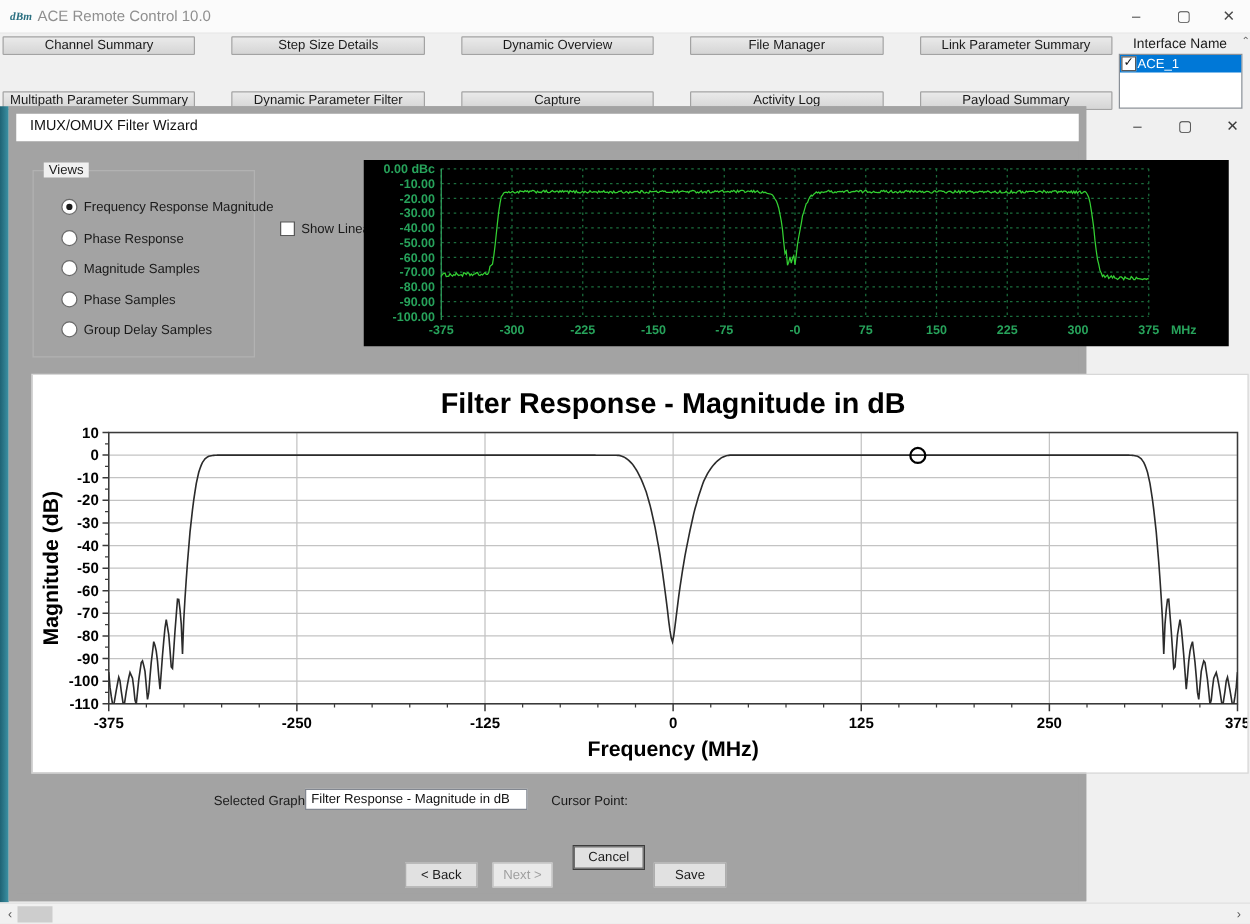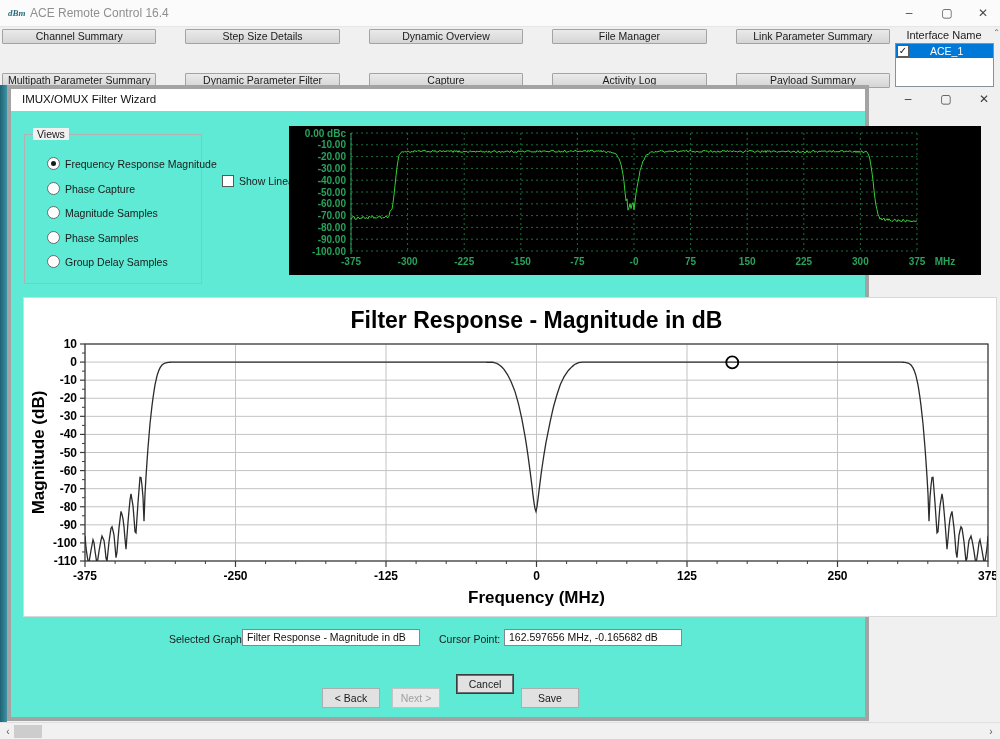--- a/index.html
+++ b/index.html
@@ -16,32 +16,32 @@
   
   .tabrow{position:absolute;left:2px;top:29px;width:888px;display:grid;grid-template-columns:repeat(5,1fr);grid-column-gap:3px;grid-row-gap:2px;gap:29px;}
   .tabbtn{height:13px;line-height:13px;text-align:center;font-size:10.5px;color:#1a1a1a;background:linear-gradient(#eaeaea,#d5d5d5);border:1px solid #a3a3a3;border-radius:1px;overflow:hidden;white-space:nowrap;}
 
   
   .iface-header{position:absolute;left:895px;top:28px;width:98px;height:14px;font-size:11px;color:#1a1a1a;text-align:center;line-height:14px;}
   .vscroll{position:absolute;left:993px;top:28px;width:7px;height:57px;background:#f0f0f0;font-size:8px;color:#606060;text-align:center;line-height:10px;}
   .iface-list{position:absolute;left:895px;top:43px;width:97px;height:42px;background:#ffffff;border:1px solid #8a9097;}
   .iface-row{height:14px;background:#0078d7;display:flex;align-items:center;}
   .iface-row .cbx{margin-left:1px;}
-  .iface-row .lbl{color:#ffffff;font-size:10.5px;margin-left:21px;}
+  .iface-row .lbl{color:#ffffff;font-size:10.5px;margin-left:1px;}
 
   
   .cbx{width:10px;height:10px;background:#fff;border:1px solid #595959;font-size:10px;line-height:10px;text-align:center;color:#111;flex:none;}
   .radio{width:11px;height:11px;border:1px solid #6a6a6a;border-radius:50%;background:#fff;position:relative;flex:none;}
   .radio.sel::after{content:"";position:absolute;left:3px;top:3px;width:5px;height:5px;border-radius:50%;background:#1a1a1a;}
 
   
   .teal{position:absolute;left:0;top:85px;width:7px;height:637px;background:linear-gradient(90deg,#1f6374,#3c92a5);}
 
   
-  .dialog{position:absolute;left:7px;top:85px;width:862px;height:636px;background:#5eead4;border:4px solid #a3a3a3;box-sizing:border-box;}
+  .dialog{position:absolute;left:7px;top:85px;width:862px;height:636px;background:#a3a3a3;border:6px solid #a3a3a3;box-sizing:border-box;}
   .dlg-titlebar{position:absolute;left:0;top:0;width:100%;height:22px;background:#ffffff;}
   .dlg-title{position:absolute;left:11px;top:4px;font-size:11.5px;color:#111;}
   .dlg-btn{position:absolute;top:1px;width:34px;height:19px;text-align:center;line-height:19px;font-size:12px;color:#3a3a3a;}
   .dlg-btn.min{left:880px;} .dlg-btn.max{left:918px;} .dlg-btn.cls{left:956px;}
 
   
   .groupbox{position:absolute;left:13px;top:45px;width:176px;height:148px;border:1px solid #b2b2b2;}
   .groupbox .legend{position:absolute;left:8px;top:-7px;background:#f0f0f0;padding:0 4px;font-size:10.5px;color:#1a1a1a;}
   .radiorow{position:absolute;left:22px;display:flex;align-items:center;height:13px;}
   .radiorow .rlabel{font-size:10.5px;color:#1a1a1a;margin-left:5px;white-space:nowrap;}
@@ -70,21 +70,21 @@
   .hs-arrow.left{left:2px;} .hs-arrow.right{left:985px;}
   .hs-thumb{position:absolute;left:14px;top:2px;width:28px;height:13px;background:#cdcdcd;}
 </style>
 </head>
 <body>
 
 <div id="app">
 
   <div class="titlebar">
     <span class="app-icon">dBm</span>
-    <span class="app-title">ACE Remote Control 16.4</span>
+    <span class="app-title">ACE Remote Control 10.0</span>
     <span class="winbtn min">–</span>
     <span class="winbtn max">▢</span>
     <span class="winbtn cls">✕</span>
   </div>
 
   <div class="tabrow">
     <div class="tabbtn">Channel Summary</div>
     <div class="tabbtn">Step Size Details</div>
     <div class="tabbtn">Dynamic Overview</div>
     <div class="tabbtn">File Manager</div>
@@ -116,21 +116,21 @@
     </div>
 
     <div class="groupbox">
       <span class="legend">Views</span>
       <div class="radiorow" style="top:22px;">
         <span class="radio sel"></span>
         <span class="rlabel">Frequency Response Magnitude</span>
       </div>
       <div class="radiorow" style="top:47px;">
         <span class="radio"></span>
-        <span class="rlabel">Phase Capture</span>
+        <span class="rlabel">Phase Response</span>
       </div>
       <div class="radiorow" style="top:71px;">
         <span class="radio"></span>
         <span class="rlabel">Magnitude Samples</span>
       </div>
       <div class="radiorow" style="top:96px;">
         <span class="radio"></span>
         <span class="rlabel">Phase Samples</span>
       </div>
       <div class="radiorow" style="top:120px;">
@@ -300,21 +300,20 @@
             <rect x="61" y="46" width="903" height="217"></rect>
           </clipPath>
         </defs>
         <path d="M61.0 237.68 L62.0 249.70 L63.0 256.93 L64.0 262.94 L65.0 264.29 L66.0 258.28 L67.0 252.27 L68.0 247.00 L69.0 241.74 L70.0 244.65 L71.0 252.83 L72.0 259.59 L73.0 266.35 L74.0 260.13 L75.0 253.37 L76.0 247.44 L77.0 242.18 L78.0 238.01 L79.0 240.26 L80.0 242.51 L81.0 250.29 L82.0 260.06 L83.0 263.41 L84.0 253.65 L85.0 243.89 L86.0 236.89 L87.0 230.13 L88.0 228.76 L89.0 232.51 L90.0 237.05 L91.0 248.31 L92.0 259.58 L93.0 254.11 L94.0 241.35 L95.0 229.88 L96.0 221.62 L97.0 213.36 L98.0 216.33 L99.0 220.84 L100.0 228.89 L101.0 240.90 L102.0 251.28 L103.0 237.77 L104.0 224.25 L105.0 212.70 L106.0 202.19 L107.0 195.77 L108.0 201.78 L109.0 207.79 L110.0 220.10 L111.0 233.62 L112.0 234.81 L113.0 219.79 L114.0 204.83 L115.0 192.06 L116.0 179.29 L117.0 179.48 L118.0 187.74 L119.0 199.28 L120.0 223.11 L121.0 196.07 L122.0 178.65 L123.0 163.63 L124.0 149.79 L125.0 137.77 L126.0 125.76 L127.0 116.70 L128.0 107.69 L129.0 99.97 L130.0 93.21 L131.0 86.83 L132.0 82.33 L133.0 77.82 L134.0 74.74 L135.0 72.12 L136.0 69.91 L137.0 68.48 L138.0 67.06 L139.0 66.27 L140.0 65.52 L141.0 65.05 L142.0 64.82 L143.0 64.60 L144.0 64.37 L145.0 64.30 L146.0 64.25 L147.0 64.19 L148.0 64.13 L149.0 64.08 L150.0 64.08 L151.0 64.08 L152.0 64.08 L153.0 64.08 L154.0 64.08 L155.0 64.08 L156.0 64.08 L157.0 64.08 L158.0 64.08 L159.0 64.08 L160.0 64.08 L161.0 64.08 L162.0 64.08 L163.0 64.08 L164.0 64.08 L165.0 64.08 L166.0 64.08 L167.0 64.08 L168.0 64.08 L169.0 64.08 L170.0 64.08 L171.0 64.08 L172.0 64.08 L173.0 64.08 L174.0 64.08 L175.0 64.08 L176.0 64.08 L177.0 64.08 L178.0 64.08 L179.0 64.08 L180.0 64.08 L181.0 64.08 L182.0 64.08 L183.0 64.08 L184.0 64.08 L185.0 64.08 L186.0 64.08 L187.0 64.08 L188.0 64.08 L189.0 64.08 L190.0 64.08 L191.0 64.08 L192.0 64.08 L193.0 64.08 L194.0 64.08 L195.0 64.08 L196.0 64.08 L197.0 64.08 L198.0 64.08 L199.0 64.08 L200.0 64.08 L201.0 64.08 L202.0 64.08 L203.0 64.08 L204.0 64.08 L205.0 64.08 L206.0 64.08 L207.0 64.08 L208.0 64.08 L209.0 64.08 L210.0 64.08 L211.0 64.08 L212.0 64.08 L213.0 64.08 L214.0 64.08 L215.0 64.08 L216.0 64.08 L217.0 64.08 L218.0 64.08 L219.0 64.08 L220.0 64.08 L221.0 64.08 L222.0 64.08 L223.0 64.08 L224.0 64.08 L225.0 64.08 L226.0 64.08 L227.0 64.08 L228.0 64.08 L229.0 64.08 L230.0 64.08 L231.0 64.08 L232.0 64.08 L233.0 64.08 L234.0 64.08 L235.0 64.08 L236.0 64.08 L237.0 64.08 L238.0 64.08 L239.0 64.08 L240.0 64.08 L241.0 64.08 L242.0 64.08 L243.0 64.08 L244.0 64.08 L245.0 64.08 L246.0 64.08 L247.0 64.08 L248.0 64.08 L249.0 64.08 L250.0 64.08 L251.0 64.08 L252.0 64.08 L253.0 64.08 L254.0 64.08 L255.0 64.08 L256.0 64.08 L257.0 64.08 L258.0 64.08 L259.0 64.08 L260.0 64.08 L261.0 64.08 L262.0 64.08 L263.0 64.08 L264.0 64.08 L265.0 64.08 L266.0 64.08 L267.0 64.08 L268.0 64.08 L269.0 64.08 L270.0 64.08 L271.0 64.08 L272.0 64.08 L273.0 64.08 L274.0 64.08 L275.0 64.08 L276.0 64.08 L277.0 64.08 L278.0 64.08 L279.0 64.08 L280.0 64.08 L281.0 64.08 L282.0 64.08 L283.0 64.08 L284.0 64.08 L285.0 64.08 L286.0 64.08 L287.0 64.08 L288.0 64.08 L289.0 64.08 L290.0 64.08 L291.0 64.08 L292.0 64.08 L293.0 64.08 L294.0 64.08 L295.0 64.08 L296.0 64.08 L297.0 64.08 L298.0 64.08 L299.0 64.08 L300.0 64.08 L301.0 64.08 L302.0 64.08 L303.0 64.08 L304.0 64.08 L305.0 64.08 L306.0 64.08 L307.0 64.08 L308.0 64.08 L309.0 64.08 L310.0 64.08 L311.0 64.08 L312.0 64.08 L313.0 64.08 L314.0 64.08 L315.0 64.08 L316.0 64.08 L317.0 64.08 L318.0 64.08 L319.0 64.08 L320.0 64.08 L321.0 64.08 L322.0 64.08 L323.0 64.08 L324.0 64.08 L325.0 64.08 L326.0 64.08 L327.0 64.08 L328.0 64.08 L329.0 64.08 L330.0 64.08 L331.0 64.08 L332.0 64.08 L333.0 64.08 L334.0 64.08 L335.0 64.08 L336.0 64.08 L337.0 64.08 L338.0 64.08 L339.0 64.08 L340.0 64.08 L341.0 64.08 L342.0 64.08 L343.0 64.08 L344.0 64.08 L345.0 64.08 L346.0 64.08 L347.0 64.08 L348.0 64.08 L349.0 64.08 L350.0 64.08 L351.0 64.08 L352.0 64.08 L353.0 64.08 L354.0 64.08 L355.0 64.08 L356.0 64.08 L357.0 64.08 L358.0 64.08 L359.0 64.08 L360.0 64.08 L361.0 64.08 L362.0 64.08 L363.0 64.08 L364.0 64.08 L365.0 64.08 L366.0 64.08 L367.0 64.08 L368.0 64.08 L369.0 64.08 L370.0 64.08 L371.0 64.08 L372.0 64.08 L373.0 64.08 L374.0 64.08 L375.0 64.08 L376.0 64.08 L377.0 64.08 L378.0 64.08 L379.0 64.08 L380.0 64.08 L381.0 64.08 L382.0 64.08 L383.0 64.08 L384.0 64.08 L385.0 64.08 L386.0 64.08 L387.0 64.08 L388.0 64.08 L389.0 64.08 L390.0 64.08 L391.0 64.08 L392.0 64.08 L393.0 64.08 L394.0 64.08 L395.0 64.08 L396.0 64.08 L397.0 64.08 L398.0 64.08 L399.0 64.08 L400.0 64.08 L401.0 64.08 L402.0 64.08 L403.0 64.08 L404.0 64.08 L405.0 64.08 L406.0 64.08 L407.0 64.08 L408.0 64.08 L409.0 64.08 L410.0 64.08 L411.0 64.08 L412.0 64.08 L413.0 64.08 L414.0 64.08 L415.0 64.08 L416.0 64.08 L417.0 64.08 L418.0 64.08 L419.0 64.08 L420.0 64.08 L421.0 64.08 L422.0 64.08 L423.0 64.08 L424.0 64.08 L425.0 64.08 L426.0 64.08 L427.0 64.08 L428.0 64.08 L429.0 64.08 L430.0 64.08 L431.0 64.08 L432.0 64.08 L433.0 64.08 L434.0 64.08 L435.0 64.08 L436.0 64.08 L437.0 64.08 L438.0 64.08 L439.0 64.08 L440.0 64.08 L441.0 64.09 L442.0 64.09 L443.0 64.10 L444.0 64.11 L445.0 64.11 L446.0 64.12 L447.0 64.13 L448.0 64.13 L449.0 64.14 L450.0 64.14 L451.0 64.15 L452.0 64.16 L453.0 64.16 L454.0 64.17 L455.0 64.18 L456.0 64.18 L457.0 64.19 L458.0 64.19 L459.0 64.20 L460.0 64.21 L461.0 64.21 L462.0 64.22 L463.0 64.23 L464.0 64.23 L465.0 64.24 L466.0 64.24 L467.0 64.25 L468.0 64.26 L469.0 64.26 L470.0 64.52 L471.0 64.82 L472.0 65.12 L473.0 65.50 L474.0 66.15 L475.0 66.80 L476.0 67.45 L477.0 68.32 L478.0 69.32 L479.0 70.32 L480.0 71.33 L481.0 72.83 L482.0 74.33 L483.0 75.83 L484.0 77.53 L485.0 79.54 L486.0 81.54 L487.0 83.54 L488.0 85.94 L489.0 88.44 L490.0 90.94 L491.0 93.62 L492.0 97.12 L493.0 100.63 L494.0 104.13 L495.0 108.20 L496.0 112.70 L497.0 117.21 L498.0 121.72 L499.0 127.17 L500.0 132.68 L501.0 138.18 L502.0 144.11 L503.0 150.87 L504.0 157.63 L505.0 165.09 L506.0 172.60 L507.0 180.37 L508.0 188.38 L509.0 197.10 L510.0 204.58 L511.0 210.47 L512.0 213.44 L513.0 208.61 L514.0 200.95 L515.0 192.94 L516.0 184.93 L517.0 176.92 L518.0 169.77 L519.0 163.01 L520.0 156.46 L521.0 150.45 L522.0 144.44 L523.0 139.30 L524.0 134.30 L525.0 129.29 L526.0 124.41 L527.0 119.91 L528.0 115.40 L529.0 110.90 L530.0 107.03 L531.0 103.53 L532.0 100.03 L533.0 96.54 L534.0 93.53 L535.0 90.53 L536.0 87.53 L537.0 84.94 L538.0 82.94 L539.0 80.94 L540.0 78.93 L541.0 77.34 L542.0 75.83 L543.0 74.33 L544.0 72.91 L545.0 71.81 L546.0 70.71 L547.0 69.60 L548.0 68.68 L549.0 67.88 L550.0 67.08 L551.0 66.28 L552.0 65.82 L553.0 65.36 L554.0 64.91 L555.0 64.57 L556.0 64.42 L557.0 64.27 L558.0 64.12 L559.0 64.08 L560.0 64.08 L561.0 64.08 L562.0 64.08 L563.0 64.08 L564.0 64.08 L565.0 64.08 L566.0 64.08 L567.0 64.08 L568.0 64.08 L569.0 64.08 L570.0 64.08 L571.0 64.08 L572.0 64.08 L573.0 64.08 L574.0 64.08 L575.0 64.08 L576.0 64.08 L577.0 64.08 L578.0 64.08 L579.0 64.08 L580.0 64.08 L581.0 64.08 L582.0 64.08 L583.0 64.08 L584.0 64.08 L585.0 64.08 L586.0 64.08 L587.0 64.08 L588.0 64.08 L589.0 64.08 L590.0 64.08 L591.0 64.08 L592.0 64.08 L593.0 64.08 L594.0 64.08 L595.0 64.08 L596.0 64.08 L597.0 64.08 L598.0 64.08 L599.0 64.08 L600.0 64.08 L601.0 64.08 L602.0 64.08 L603.0 64.08 L604.0 64.08 L605.0 64.08 L606.0 64.08 L607.0 64.08 L608.0 64.08 L609.0 64.08 L610.0 64.08 L611.0 64.08 L612.0 64.08 L613.0 64.08 L614.0 64.08 L615.0 64.08 L616.0 64.08 L617.0 64.08 L618.0 64.08 L619.0 64.08 L620.0 64.08 L621.0 64.08 L622.0 64.08 L623.0 64.08 L624.0 64.08 L625.0 64.08 L626.0 64.08 L627.0 64.08 L628.0 64.08 L629.0 64.08 L630.0 64.08 L631.0 64.08 L632.0 64.08 L633.0 64.08 L634.0 64.08 L635.0 64.08 L636.0 64.08 L637.0 64.08 L638.0 64.08 L639.0 64.08 L640.0 64.08 L641.0 64.08 L642.0 64.08 L643.0 64.08 L644.0 64.08 L645.0 64.08 L646.0 64.08 L647.0 64.08 L648.0 64.08 L649.0 64.08 L650.0 64.08 L651.0 64.08 L652.0 64.08 L653.0 64.08 L654.0 64.08 L655.0 64.08 L656.0 64.08 L657.0 64.08 L658.0 64.08 L659.0 64.08 L660.0 64.08 L661.0 64.08 L662.0 64.08 L663.0 64.08 L664.0 64.08 L665.0 64.08 L666.0 64.08 L667.0 64.08 L668.0 64.08 L669.0 64.08 L670.0 64.08 L671.0 64.08 L672.0 64.08 L673.0 64.08 L674.0 64.08 L675.0 64.08 L676.0 64.08 L677.0 64.08 L678.0 64.08 L679.0 64.08 L680.0 64.08 L681.0 64.08 L682.0 64.08 L683.0 64.08 L684.0 64.08 L685.0 64.08 L686.0 64.08 L687.0 64.08 L688.0 64.08 L689.0 64.08 L690.0 64.08 L691.0 64.08 L692.0 64.08 L693.0 64.08 L694.0 64.08 L695.0 64.08 L696.0 64.08 L697.0 64.08 L698.0 64.08 L699.0 64.08 L700.0 64.08 L701.0 64.08 L702.0 64.08 L703.0 64.08 L704.0 64.08 L705.0 64.08 L706.0 64.08 L707.0 64.08 L708.0 64.08 L709.0 64.08 L710.0 64.08 L711.0 64.08 L712.0 64.08 L713.0 64.08 L714.0 64.08 L715.0 64.08 L716.0 64.08 L717.0 64.08 L718.0 64.08 L719.0 64.08 L720.0 64.08 L721.0 64.08 L722.0 64.08 L723.0 64.08 L724.0 64.08 L725.0 64.08 L726.0 64.08 L727.0 64.08 L728.0 64.08 L729.0 64.08 L730.0 64.08 L731.0 64.08 L732.0 64.08 L733.0 64.08 L734.0 64.08 L735.0 64.08 L736.0 64.08 L737.0 64.08 L738.0 64.08 L739.0 64.08 L740.0 64.08 L741.0 64.08 L742.0 64.08 L743.0 64.08 L744.0 64.08 L745.0 64.08 L746.0 64.08 L747.0 64.08 L748.0 64.08 L749.0 64.08 L750.0 64.08 L751.0 64.08 L752.0 64.08 L753.0 64.08 L754.0 64.08 L755.0 64.08 L756.0 64.08 L757.0 64.08 L758.0 64.08 L759.0 64.08 L760.0 64.08 L761.0 64.08 L762.0 64.08 L763.0 64.08 L764.0 64.08 L765.0 64.08 L766.0 64.08 L767.0 64.08 L768.0 64.08 L769.0 64.08 L770.0 64.08 L771.0 64.08 L772.0 64.08 L773.0 64.08 L774.0 64.08 L775.0 64.08 L776.0 64.08 L777.0 64.08 L778.0 64.08 L779.0 64.08 L780.0 64.08 L781.0 64.08 L782.0 64.08 L783.0 64.08 L784.0 64.08 L785.0 64.08 L786.0 64.08 L787.0 64.08 L788.0 64.08 L789.0 64.08 L790.0 64.08 L791.0 64.08 L792.0 64.08 L793.0 64.08 L794.0 64.08 L795.0 64.08 L796.0 64.08 L797.0 64.08 L798.0 64.08 L799.0 64.08 L800.0 64.08 L801.0 64.08 L802.0 64.08 L803.0 64.08 L804.0 64.08 L805.0 64.08 L806.0 64.08 L807.0 64.08 L808.0 64.08 L809.0 64.08 L810.0 64.08 L811.0 64.08 L812.0 64.08 L813.0 64.08 L814.0 64.08 L815.0 64.08 L816.0 64.08 L817.0 64.08 L818.0 64.08 L819.0 64.08 L820.0 64.08 L821.0 64.08 L822.0 64.08 L823.0 64.08 L824.0 64.08 L825.0 64.08 L826.0 64.08 L827.0 64.08 L828.0 64.08 L829.0 64.08 L830.0 64.08 L831.0 64.08 L832.0 64.08 L833.0 64.08 L834.0 64.08 L835.0 64.08 L836.0 64.08 L837.0 64.08 L838.0 64.08 L839.0 64.08 L840.0 64.08 L841.0 64.08 L842.0 64.08 L843.0 64.08 L844.0 64.08 L845.0 64.08 L846.0 64.08 L847.0 64.08 L848.0 64.08 L849.0 64.08 L850.0 64.08 L851.0 64.08 L852.0 64.08 L853.0 64.08 L854.0 64.08 L855.0 64.08 L856.0 64.08 L857.0 64.08 L858.0 64.08 L859.0 64.08 L860.0 64.08 L861.0 64.08 L862.0 64.08 L863.0 64.08 L864.0 64.08 L865.0 64.08 L866.0 64.08 L867.0 64.08 L868.0 64.08 L869.0 64.08 L870.0 64.08 L871.0 64.08 L872.0 64.08 L873.0 64.08 L874.0 64.08 L875.0 64.08 L876.0 64.08 L877.0 64.13 L878.0 64.19 L879.0 64.25 L880.0 64.30 L881.0 64.37 L882.0 64.60 L883.0 64.82 L884.0 65.05 L885.0 65.52 L886.0 66.27 L887.0 67.06 L888.0 68.48 L889.0 69.91 L890.0 72.12 L891.0 74.74 L892.0 77.82 L893.0 82.33 L894.0 86.83 L895.0 93.21 L896.0 99.97 L897.0 107.69 L898.0 116.70 L899.0 125.76 L900.0 137.77 L901.0 149.79 L902.0 163.63 L903.0 178.65 L904.0 196.07 L905.0 223.11 L906.0 199.28 L907.0 187.74 L908.0 179.48 L909.0 179.29 L910.0 192.06 L911.0 204.83 L912.0 219.79 L913.0 234.81 L914.0 233.62 L915.0 220.10 L916.0 207.79 L917.0 201.78 L918.0 195.77 L919.0 202.19 L920.0 212.70 L921.0 224.25 L922.0 237.77 L923.0 251.28 L924.0 240.90 L925.0 228.89 L926.0 220.84 L927.0 216.33 L928.0 213.36 L929.0 221.62 L930.0 229.88 L931.0 241.35 L932.0 254.11 L933.0 259.58 L934.0 248.31 L935.0 237.05 L936.0 232.51 L937.0 228.76 L938.0 230.13 L939.0 236.89 L940.0 243.89 L941.0 253.65 L942.0 263.41 L943.0 260.06 L944.0 250.29 L945.0 242.51 L946.0 240.26 L947.0 238.01 L948.0 242.18 L949.0 247.44 L950.0 253.37 L951.0 260.13 L952.0 266.35 L953.0 259.59 L954.0 252.83 L955.0 244.65 L956.0 241.74 L957.0 247.00 L958.0 252.27 L959.0 258.28 L960.0 264.29 L961.0 262.94 L962.0 256.93 L963.0 249.70 L964.0 237.68 " fill="none" stroke="#2b2b2b" stroke-width="1.3" clip-path="url(#plotclip)"></path>
         <circle cx="708.2675778240001" cy="64.38294161666667" r="6" fill="#ffffff" fill-opacity="0" stroke="#000" stroke-width="1.8"></circle>
       </svg>
 
     <div class="fieldrow-label" style="left:158px;top:544px;">Selected Graph:</div>
     <div class="fieldbox" style="left:231px;top:540px;width:172px;">Filter Response - Magnitude in dB</div>
     <div class="fieldrow-label" style="left:428px;top:544px;text-align:center;">Cursor Point:</div>
-    <div class="fieldbox" style="left:493px;top:540px;width:172px;">162.597656 MHz, -0.165682 dB</div>
 
     <div class="btn" style="left:311px;top:599px;width:58px;">&lt; Back</div>
     <div class="btn disabled" style="left:381px;top:599px;width:48px;">Next &gt;</div>
     <div class="btn focused" style="left:445px;top:585px;width:58px;">Cancel</div>
     <div class="btn" style="left:510px;top:599px;width:58px;">Save</div>
   </div>
 
   <div class="hscroll">
     <span class="hs-arrow left">‹</span>
     <span class="hs-thumb"></span>

